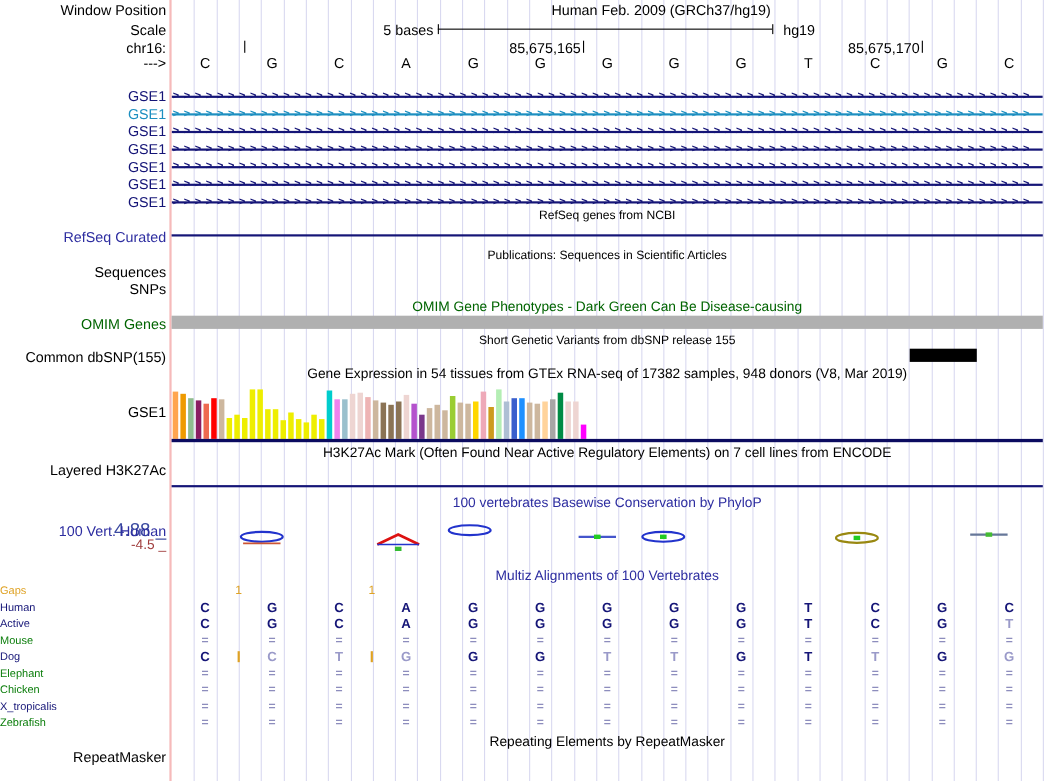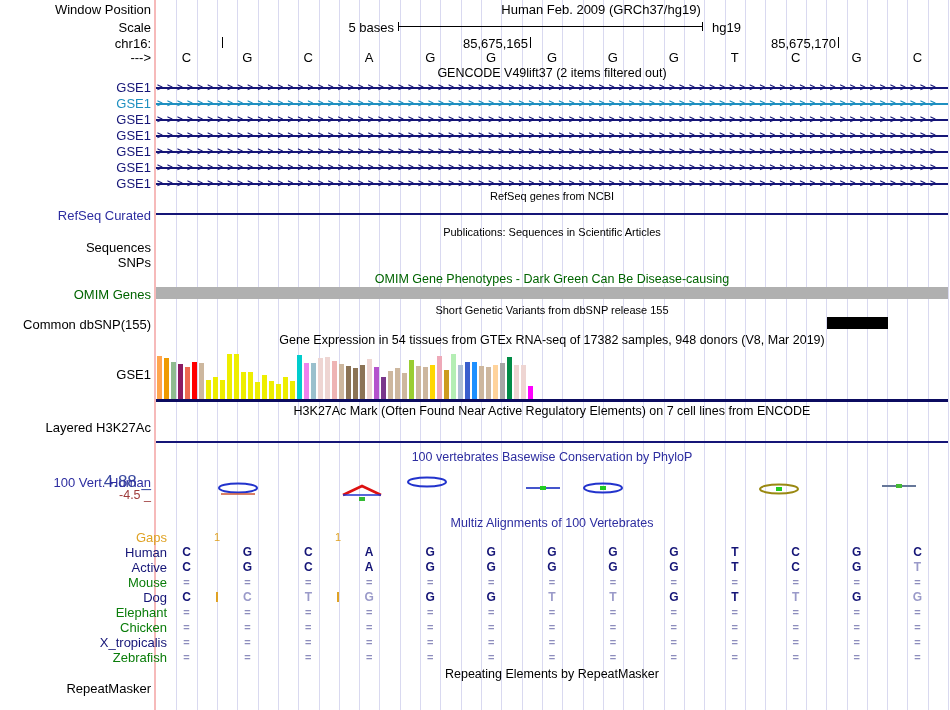--- a/index.html
+++ b/index.html
@@ -19,21 +19,21 @@
   .coord-tick{position:absolute;top:37px;width:1px;height:11px;background:#000;}
   .coord-label{position:absolute;top:36px;width:95px;text-align:right;font-size:13px;
                color:#000;white-space:nowrap;}
   .track-lbl{position:absolute;left:0;width:151px;text-align:right;font-size:13px;
              line-height:16px;white-space:nowrap;}
   .arrow-row{position:absolute;left:156px;width:792px;height:16px;overflow:hidden;}
   .arrow-line{position:absolute;top:7px;left:0;width:100%;height:2px;}
   .chevrons{position:absolute;top:0;left:1px;width:100%;font-size:10px;font-weight:bold;
             letter-spacing:4.2px;line-height:16px;white-space:nowrap;}
   .gtex-bar{position:absolute;bottom:311px;width:5px;}
-  .m-lbl{position:absolute;left:16px;width:151px;text-align:right;font-size:13px;
+  .m-lbl{position:absolute;left:0;width:151px;text-align:left;font-size:10px;
          line-height:15px;white-space:nowrap;}
   .m-cell{position:absolute;width:20px;text-align:center;font-size:12px;font-weight:bold;
           color:#151577;line-height:15px;}
   .m-cell.light{color:#9a9ac9;}
   .m-cell.eq{color:#8d8dbd;font-size:11px;}
   .gap-count{position:absolute;width:16px;text-align:center;font-size:11px;
              color:#DFA224;line-height:15px;}
   .gap-bar{position:absolute;width:2px;height:10px;background:#DFA224;}
 </style>
 </head>
@@ -115,21 +115,20 @@
       <div class="base-letter" style="left: 461.1px;">G</div>
       <div class="base-letter" style="left: 522px;">G</div>
       <div class="base-letter" style="left: 582.9px;">G</div>
       <div class="base-letter" style="left: 643.8px;">G</div>
       <div class="base-letter" style="left: 704.8px;">T</div>
       <div class="base-letter" style="left: 765.7px;">C</div>
       <div class="base-letter" style="left: 826.6px;">G</div>
       <div class="base-letter" style="left: 887.5px;">C</div>
     </div>
 
-  <div class="title" style="top:66px">GENCODE V49lift37 (2 items filtered out)</div>
   <div id="gencode-rows">
       <div class="track-lbl" style="top: 80px; color: rgb(21, 21, 119);">GSE1</div>
       <div class="arrow-row" style="top: 80px;">
         <div class="arrow-line" style="background: rgb(21, 21, 119);"></div>
         <div class="chevrons" style="color: rgb(21, 21, 119);">&gt;&gt;&gt;&gt;&gt;&gt;&gt;&gt;&gt;&gt;&gt;&gt;&gt;&gt;&gt;&gt;&gt;&gt;&gt;&gt;&gt;&gt;&gt;&gt;&gt;&gt;&gt;&gt;&gt;&gt;&gt;&gt;&gt;&gt;&gt;&gt;&gt;&gt;&gt;&gt;&gt;&gt;&gt;&gt;&gt;&gt;&gt;&gt;&gt;&gt;&gt;&gt;&gt;&gt;&gt;&gt;&gt;&gt;&gt;&gt;&gt;&gt;&gt;&gt;&gt;&gt;&gt;&gt;&gt;&gt;&gt;&gt;&gt;&gt;&gt;&gt;&gt;&gt;</div>
       </div>
       <div class="track-lbl" style="top: 96px; color: rgb(29, 143, 192);">GSE1</div>
       <div class="arrow-row" style="top: 96px;">
         <div class="arrow-line" style="background: rgb(29, 143, 192);"></div>
         <div class="chevrons" style="color: rgb(29, 143, 192);">&gt;&gt;&gt;&gt;&gt;&gt;&gt;&gt;&gt;&gt;&gt;&gt;&gt;&gt;&gt;&gt;&gt;&gt;&gt;&gt;&gt;&gt;&gt;&gt;&gt;&gt;&gt;&gt;&gt;&gt;&gt;&gt;&gt;&gt;&gt;&gt;&gt;&gt;&gt;&gt;&gt;&gt;&gt;&gt;&gt;&gt;&gt;&gt;&gt;&gt;&gt;&gt;&gt;&gt;&gt;&gt;&gt;&gt;&gt;&gt;&gt;&gt;&gt;&gt;&gt;&gt;&gt;&gt;&gt;&gt;&gt;&gt;&gt;&gt;&gt;&gt;&gt;&gt;</div>

